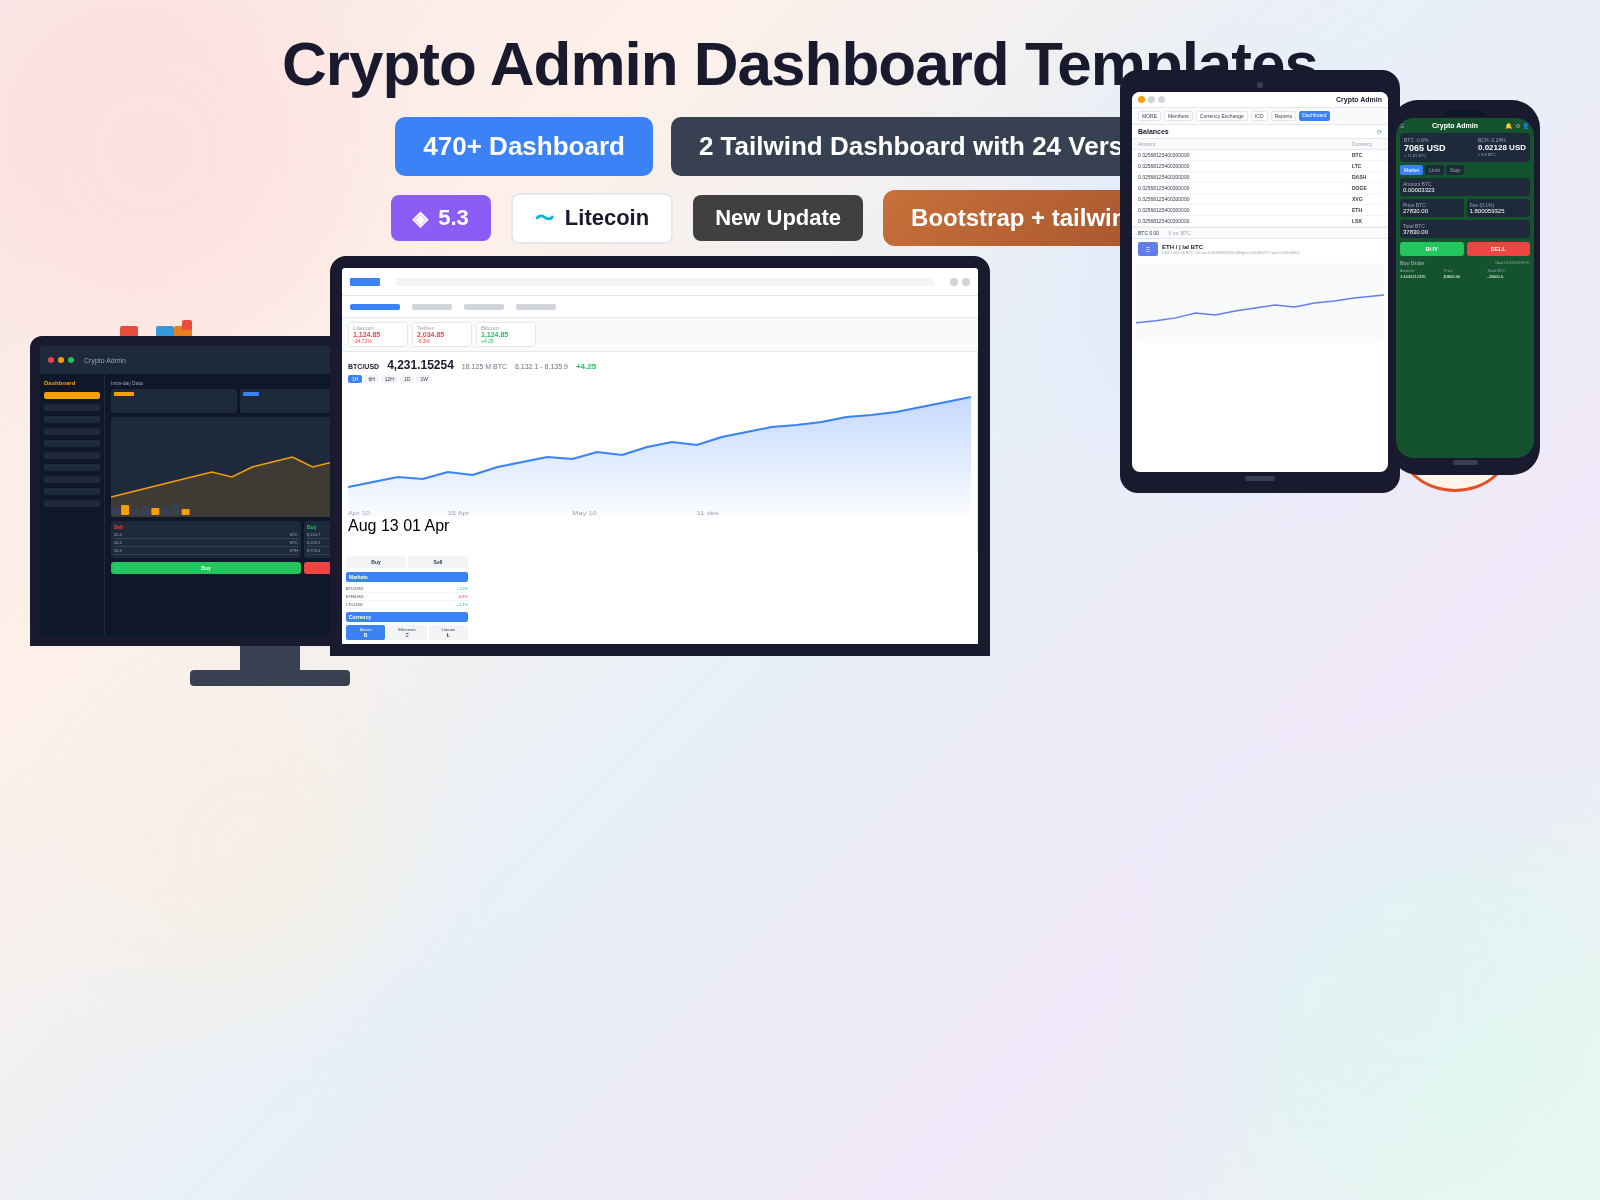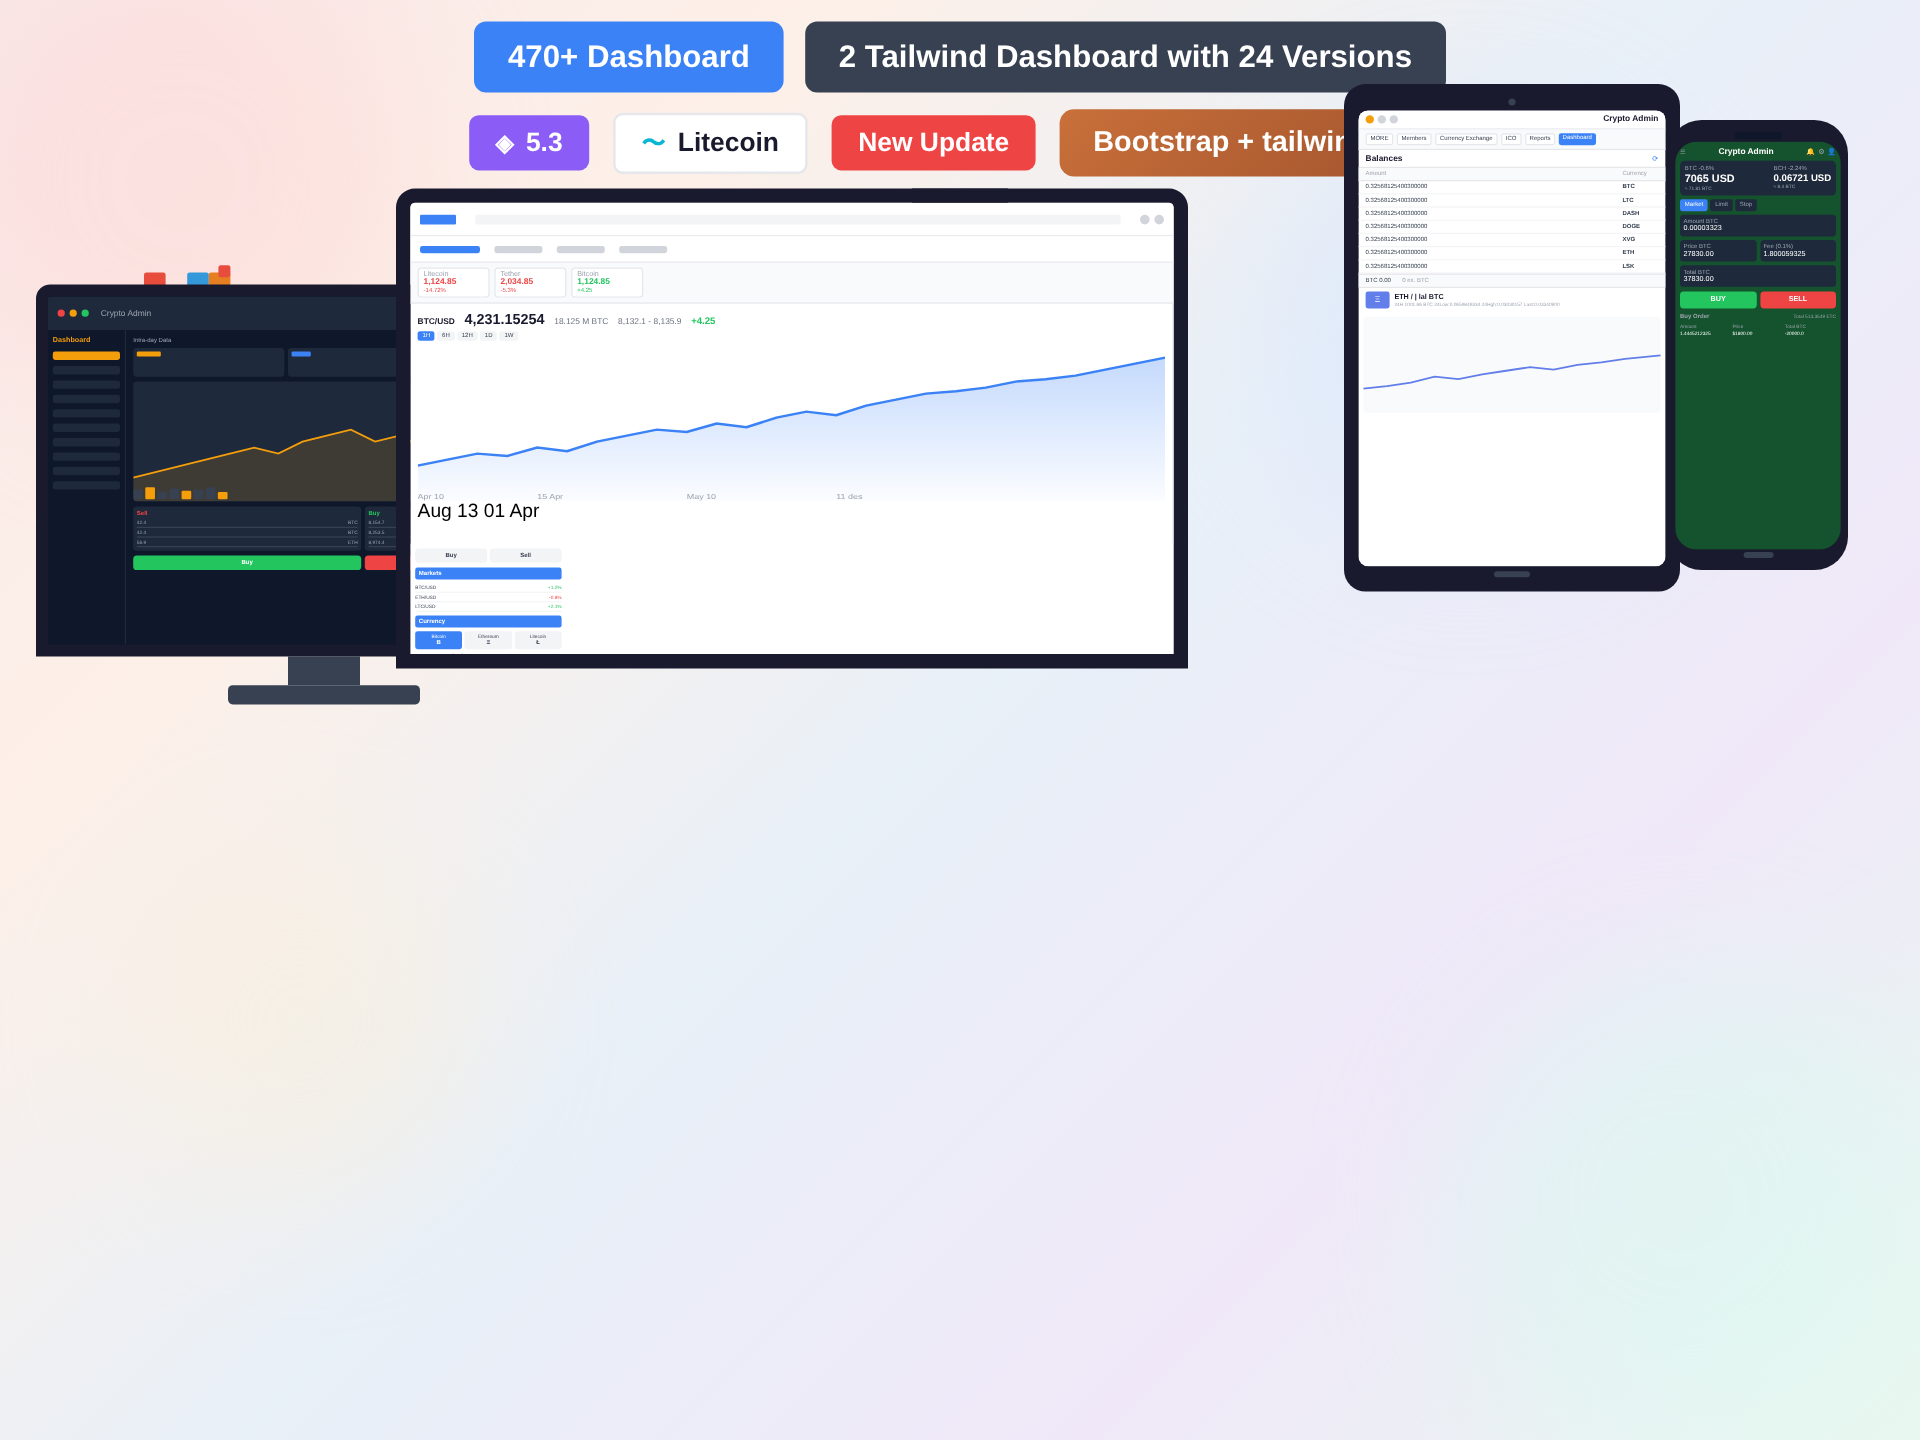--- a/index.html
+++ b/index.html
@@ -83,21 +83,21 @@
     .tech-laravel {
       background: #8b5cf6;
       color: white;
     }
     .tech-tailwind {
       background: white;
       color: #1a1a2e;
       border: 2px solid #e5e7eb;
     }
     .tech-new-update {
-      background: #ef4444;
+      background: #404040;
       color: white;
       border-radius: 8px;
       padding: 10px 22px;
       font-size: 22px;
       font-weight: 800;
     }
     .bootstrap-badge {
       background: linear-gradient(135deg, #c9703a, #a0522d);
       color: white;
       padding: 14px 28px;
@@ -545,20 +545,21 @@
 </head>
 <body>
 
 <div class="bg-blob blob1"></div>
 <div class="bg-blob blob2"></div>
 <div class="bg-blob blob3"></div>
 <div class="bg-blob blob4"></div>
 
 <div class="container">
 
+  <h1 class="main-title">Crypto Admin Dashboard Templates</h1>
 
   <div class="badge-row">
     <div class="badge badge-blue">470+ Dashboard</div>
     <div class="badge badge-dark">2 Tailwind Dashboard with 24 Versions</div>
   </div>
 
   <div class="tech-row">
 
     <div class="tech-badge tech-laravel">
       <span style="font-size:20px;">◈</span>
@@ -974,21 +975,21 @@
 
             <div class="phone-card">
               <div style="display:flex; justify-content:space-between;">
                 <div>
                   <div class="phone-card-label">BTC -0.6%</div>
                   <div class="phone-card-value">7065 USD</div>
                   <div style="color:#9ca3af; font-size:4px;">≈ 71.81 BTC</div>
                 </div>
                 <div>
                   <div class="phone-card-label">BCH -2.24%</div>
-                  <div style="color:white; font-size:8px; font-weight:700;">0.06721 USD</div>
+                  <div style="color:white; font-size:8px; font-weight:700;">0.02128 USD</div>
                   <div style="color:#9ca3af; font-size:4px;">≈ 8.4 BTC</div>
                 </div>
               </div>
             </div>
 
             <div style="display:flex; gap:2px; margin-bottom:3px;">
               <div style="padding:2px 4px; background:#3b82f6; color:white; font-size:5px; border-radius:2px;">Market</div>
               <div style="padding:2px 4px; background:#1e2a3b; color:#9ca3af; font-size:5px; border-radius:2px;">Limit</div>
               <div style="padding:2px 4px; background:#1e2a3b; color:#9ca3af; font-size:5px; border-radius:2px;">Stop</div>
             </div>

